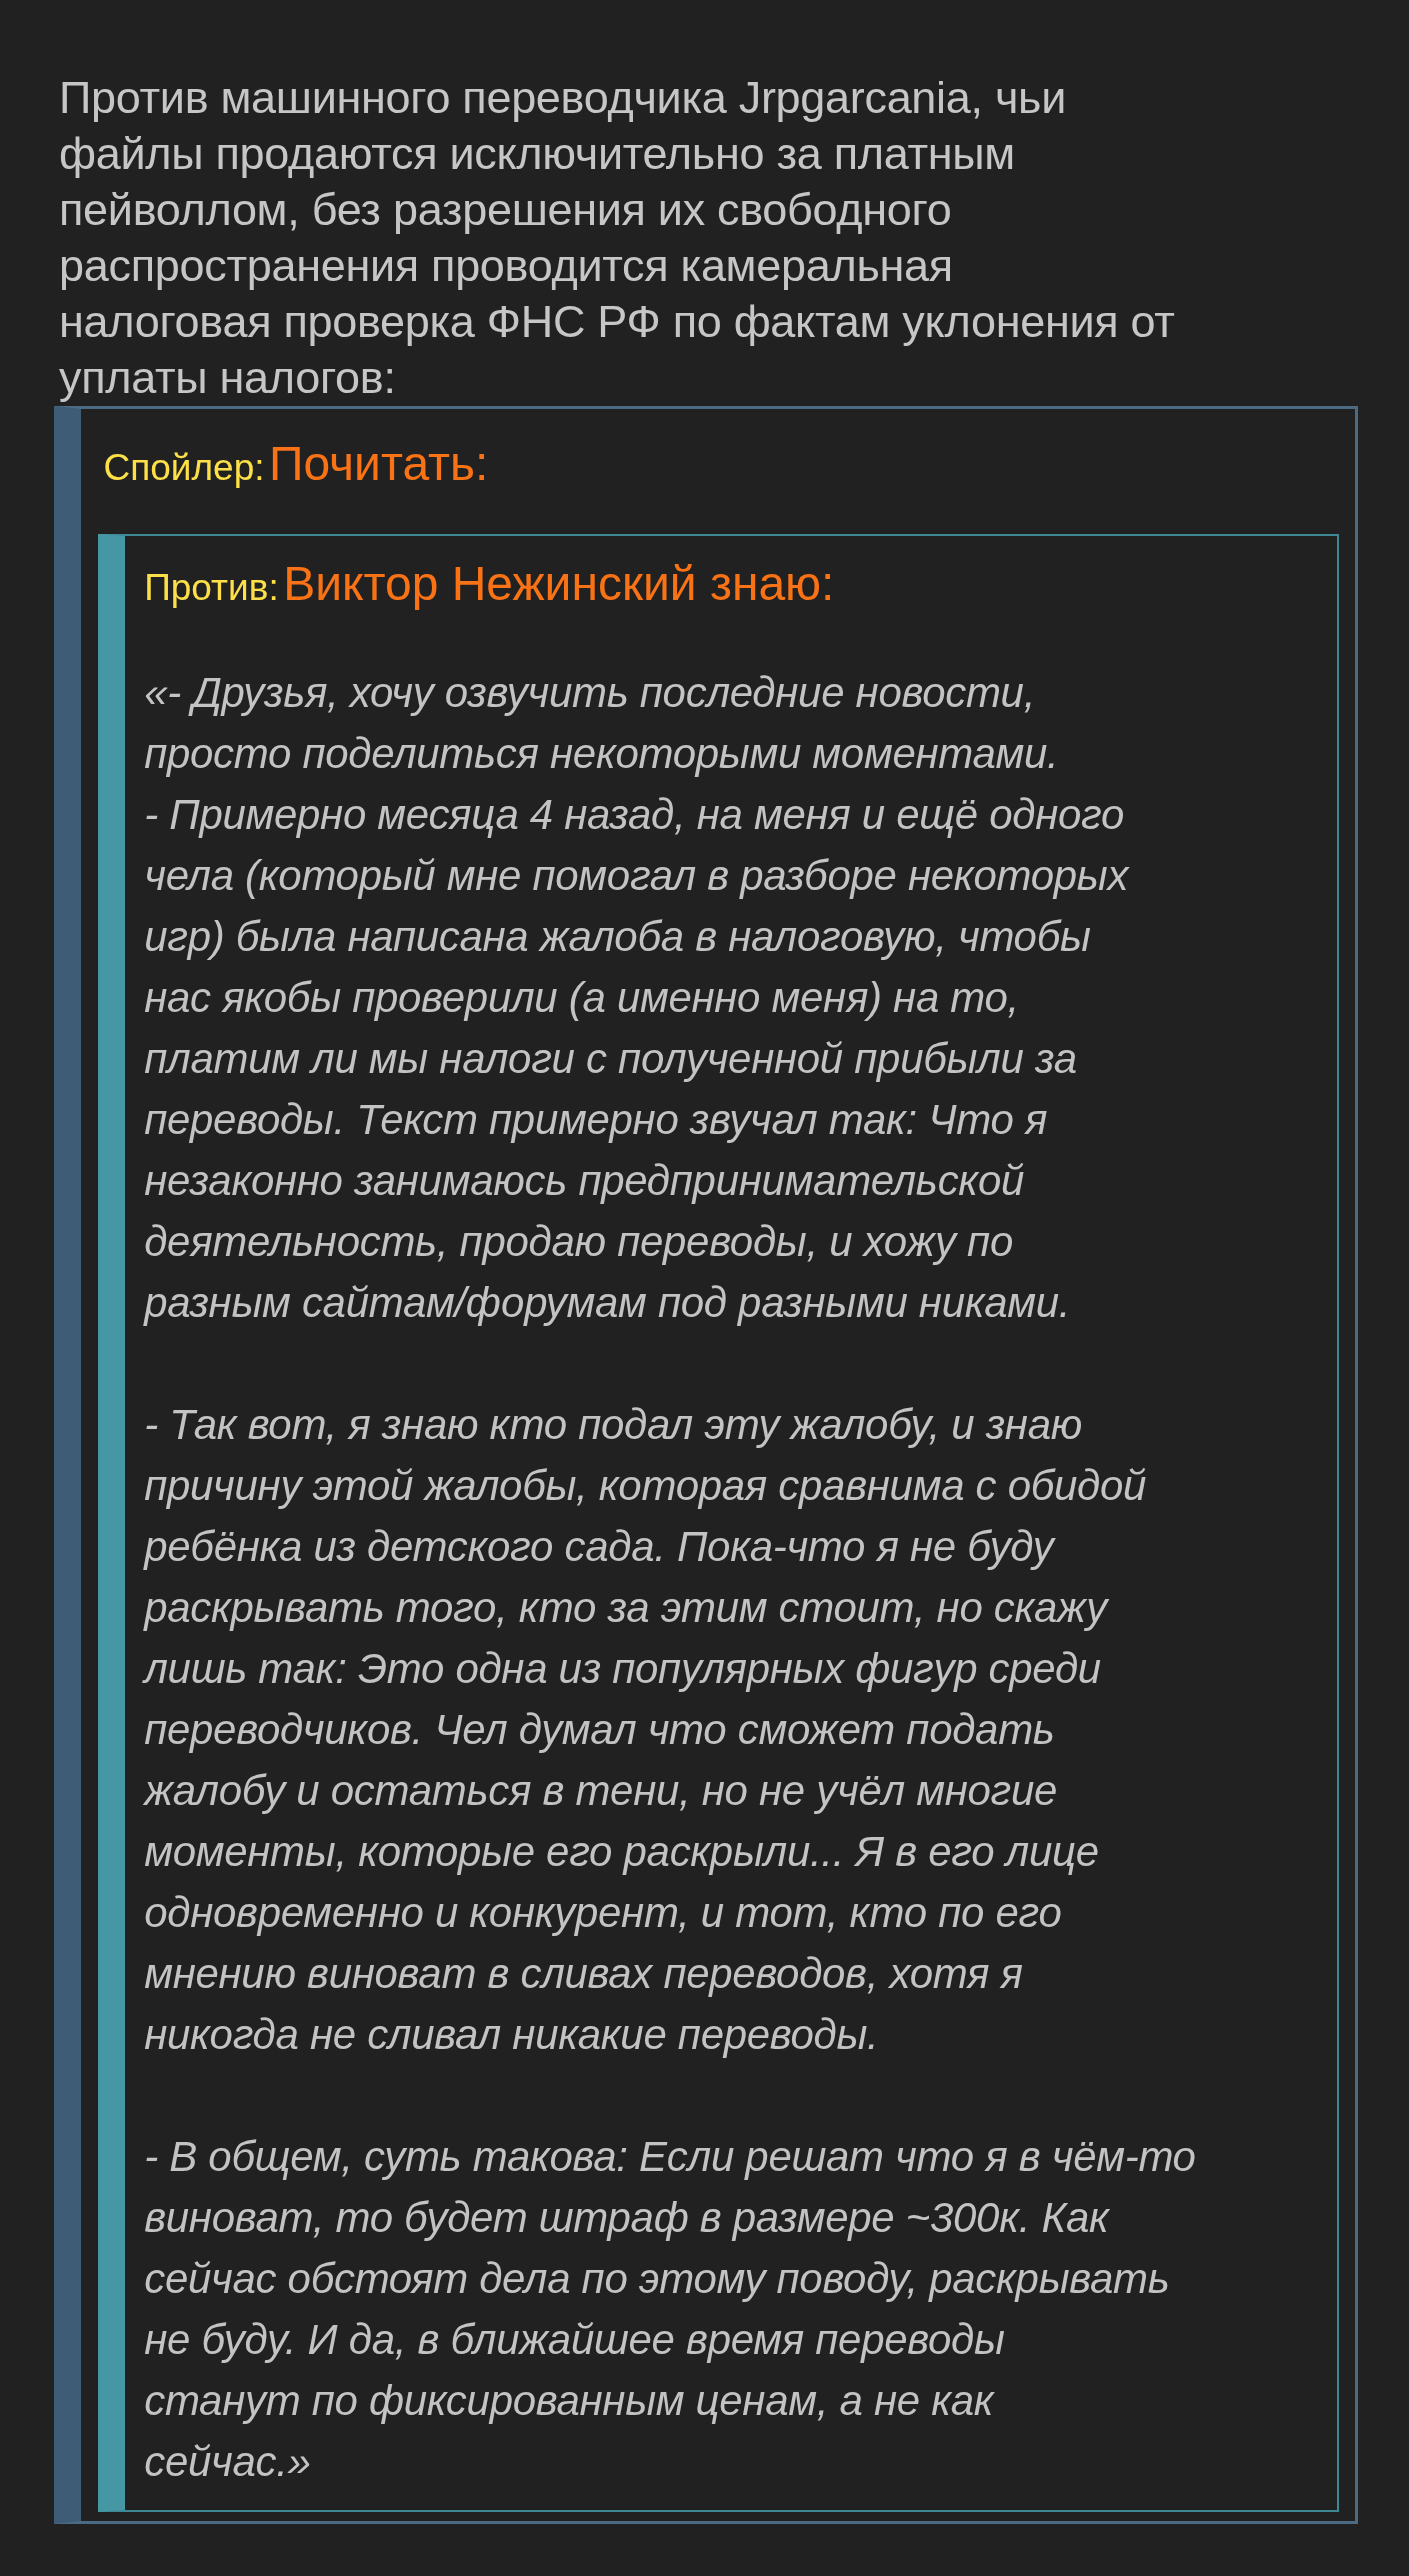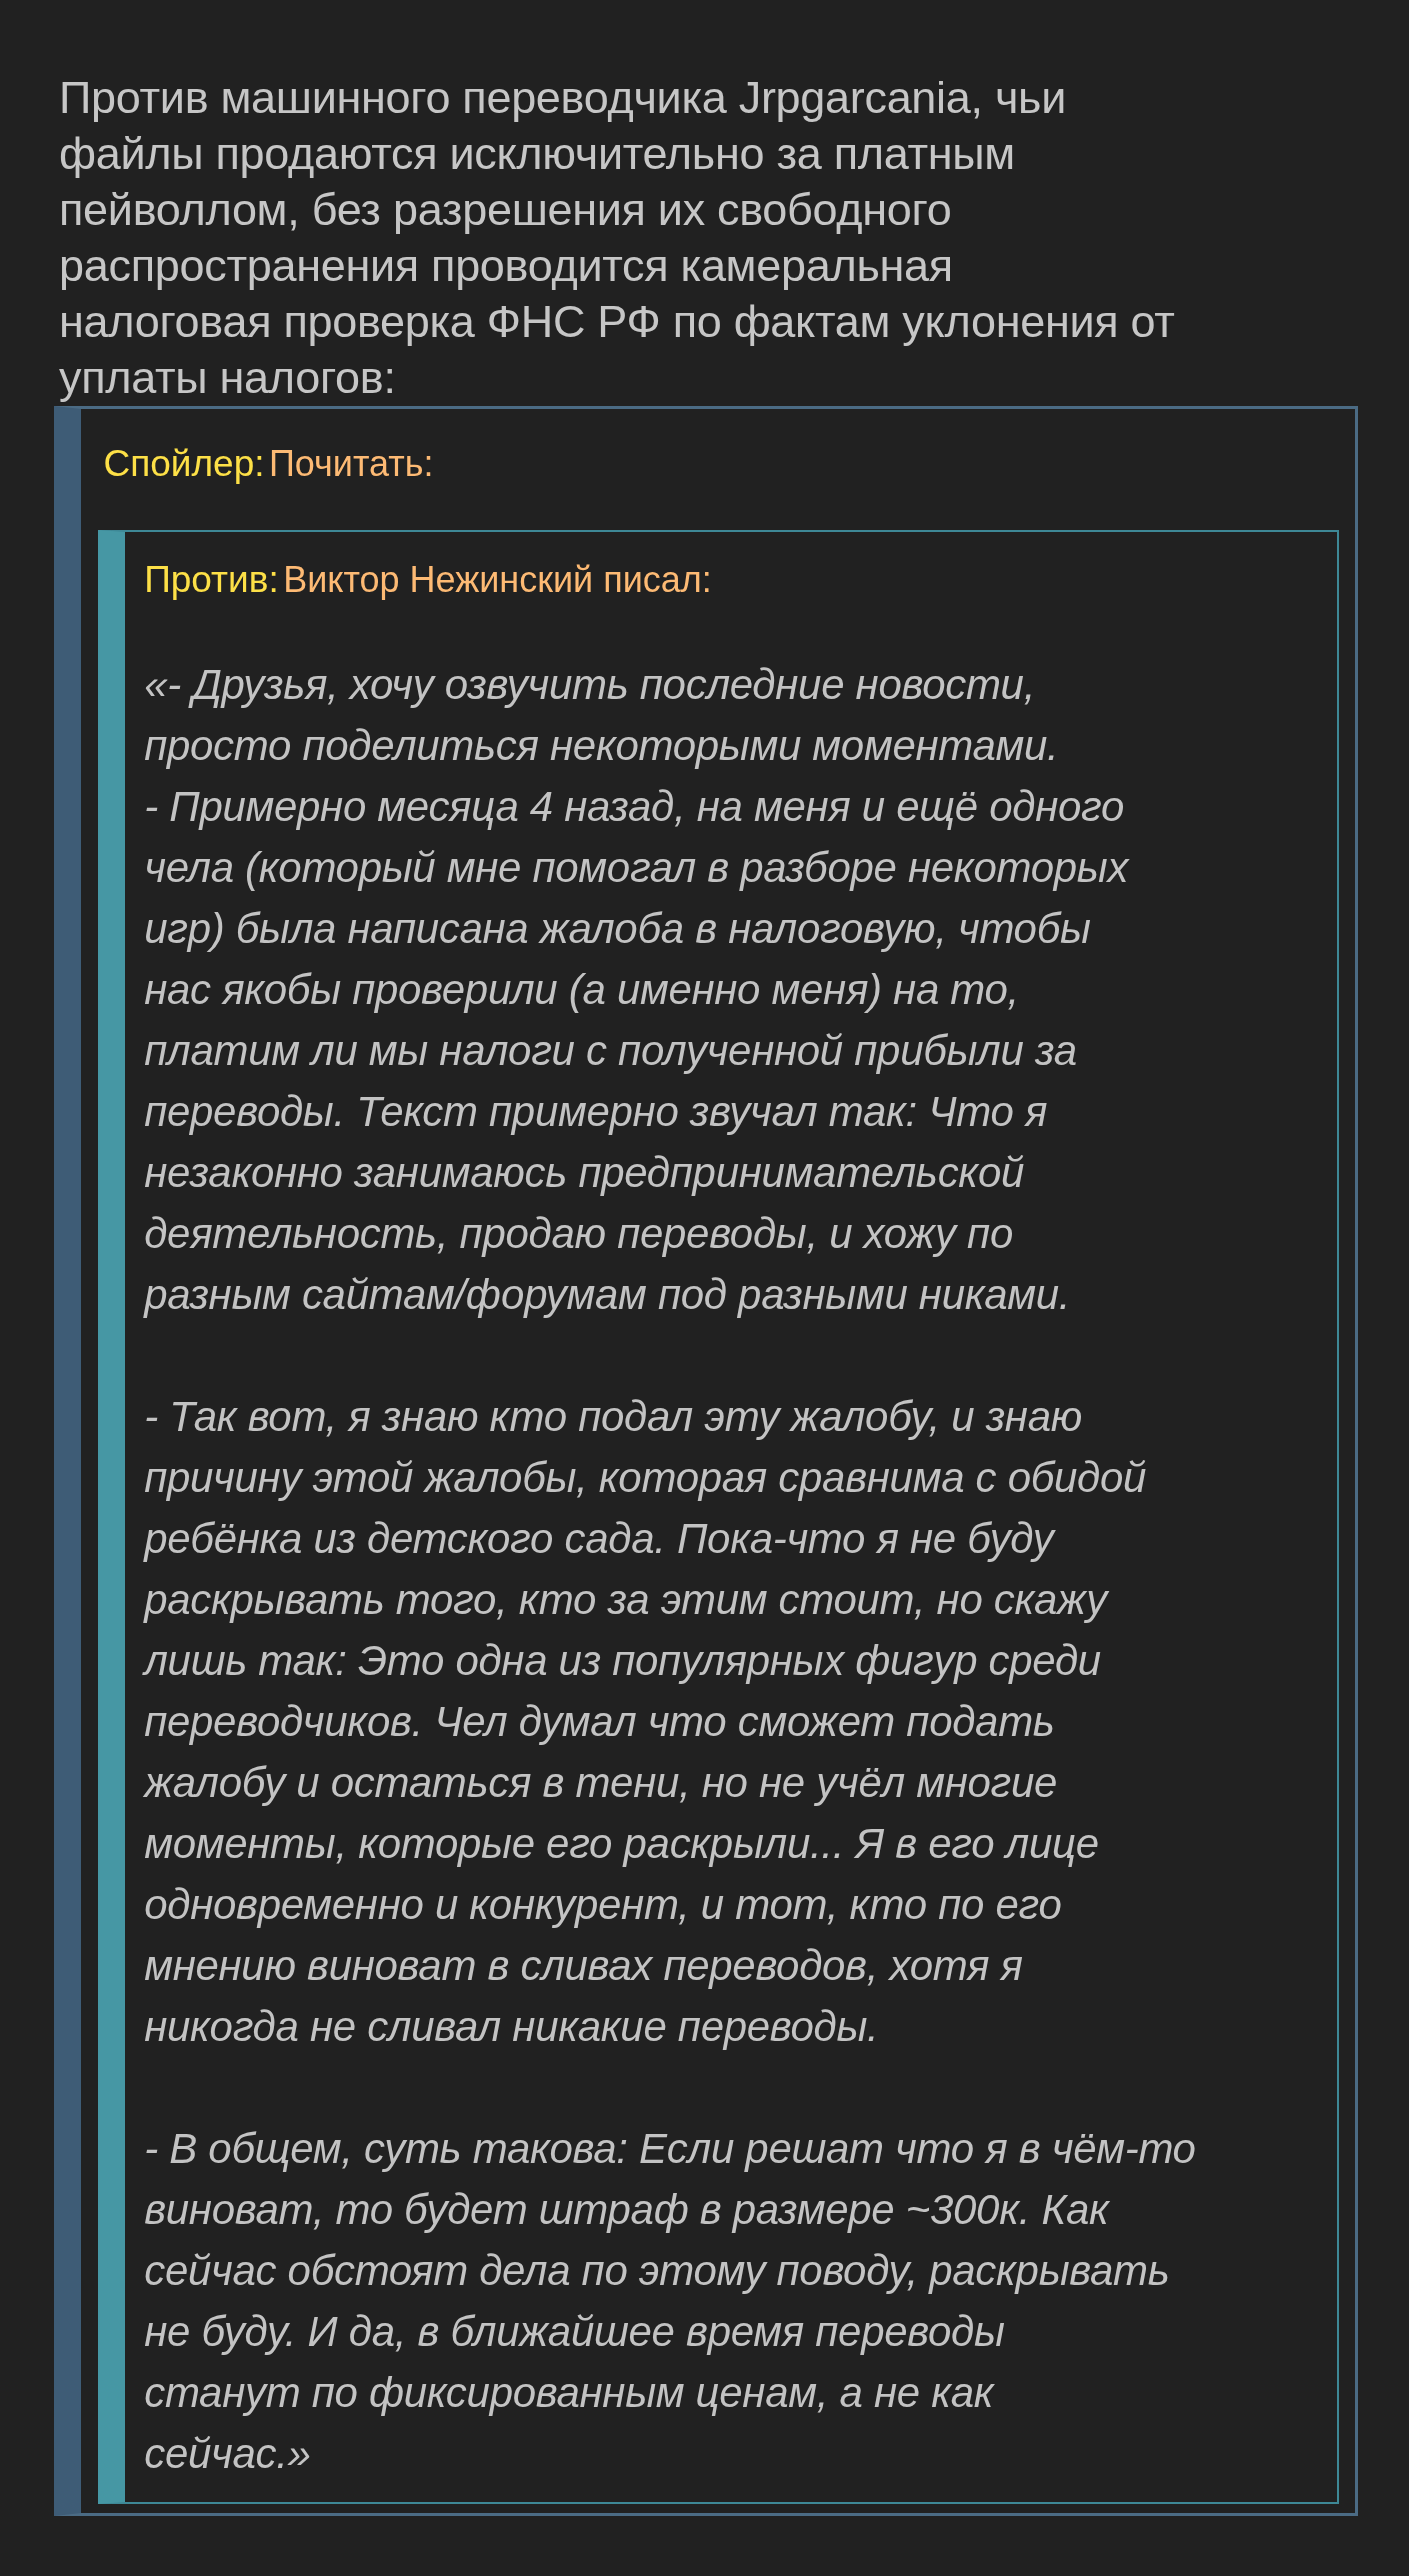--- a/index.html
+++ b/index.html
@@ -31,22 +31,22 @@
   .label-row{
     line-height:61px;
     white-space:nowrap;
   }
   .spoiler-panel > .label-row{ margin-left:5.9px; }
   .label-prefix{
     font-size:37px;
     color:#fde047;
   }
   .label-title{
-    font-size:36px;
-    color:#fdba74;
+    font-size:48px;
+    color:#f97316;
   }
   .quote-panel{
     box-sizing:border-box;
     margin-top:29px;
     width:1241px;
     border:2.9px solid #3e8896;
     border-left:27.4px solid #4697a4;
     padding:17.6px 23.5px 17.6px 19.6px;
     background:transparent;
   }
@@ -74,21 +74,21 @@
 
   <div class="label-row">
     <span class="label-prefix">Спойлер:</span>
     <span class="label-title">Почитать:</span>
   </div>
 
   <div class="quote-panel">
 
     <div class="label-row">
       <span class="label-prefix">Против:</span>
-      <span class="label-title">Виктор Нежинский писал:</span>
+      <span class="label-title">Виктор Нежинский знаю:</span>
     </div>
 
     <div class="quote-body">«- Друзья, хочу озвучить последние новости,
 просто поделиться некоторыми моментами.
 - Примерно месяца 4 назад, на меня и ещё одного
 чела (который мне помогал в разборе некоторых
 игр) была написана жалоба в налоговую, чтобы
 нас якобы проверили (а именно меня) на то,
 платим ли мы налоги с полученной прибыли за
 переводы. Текст примерно звучал так: Что я

